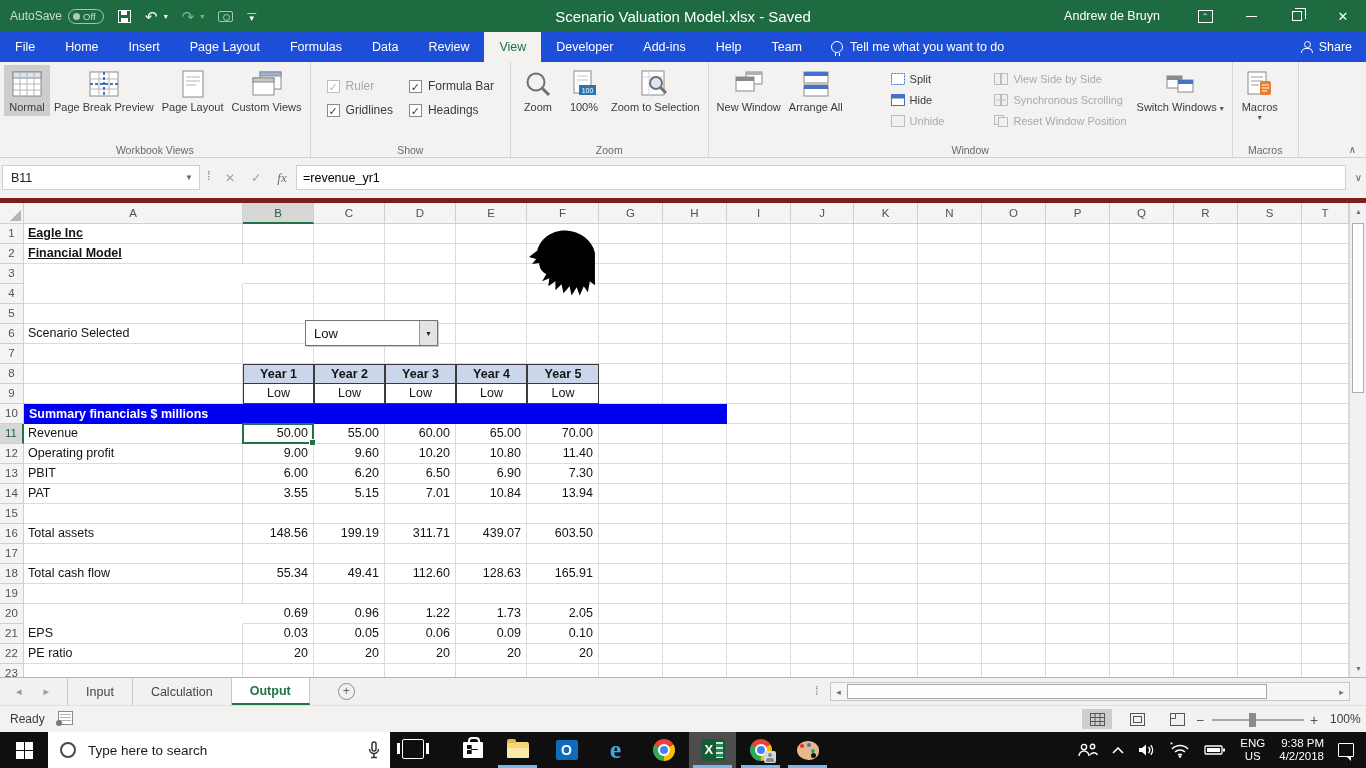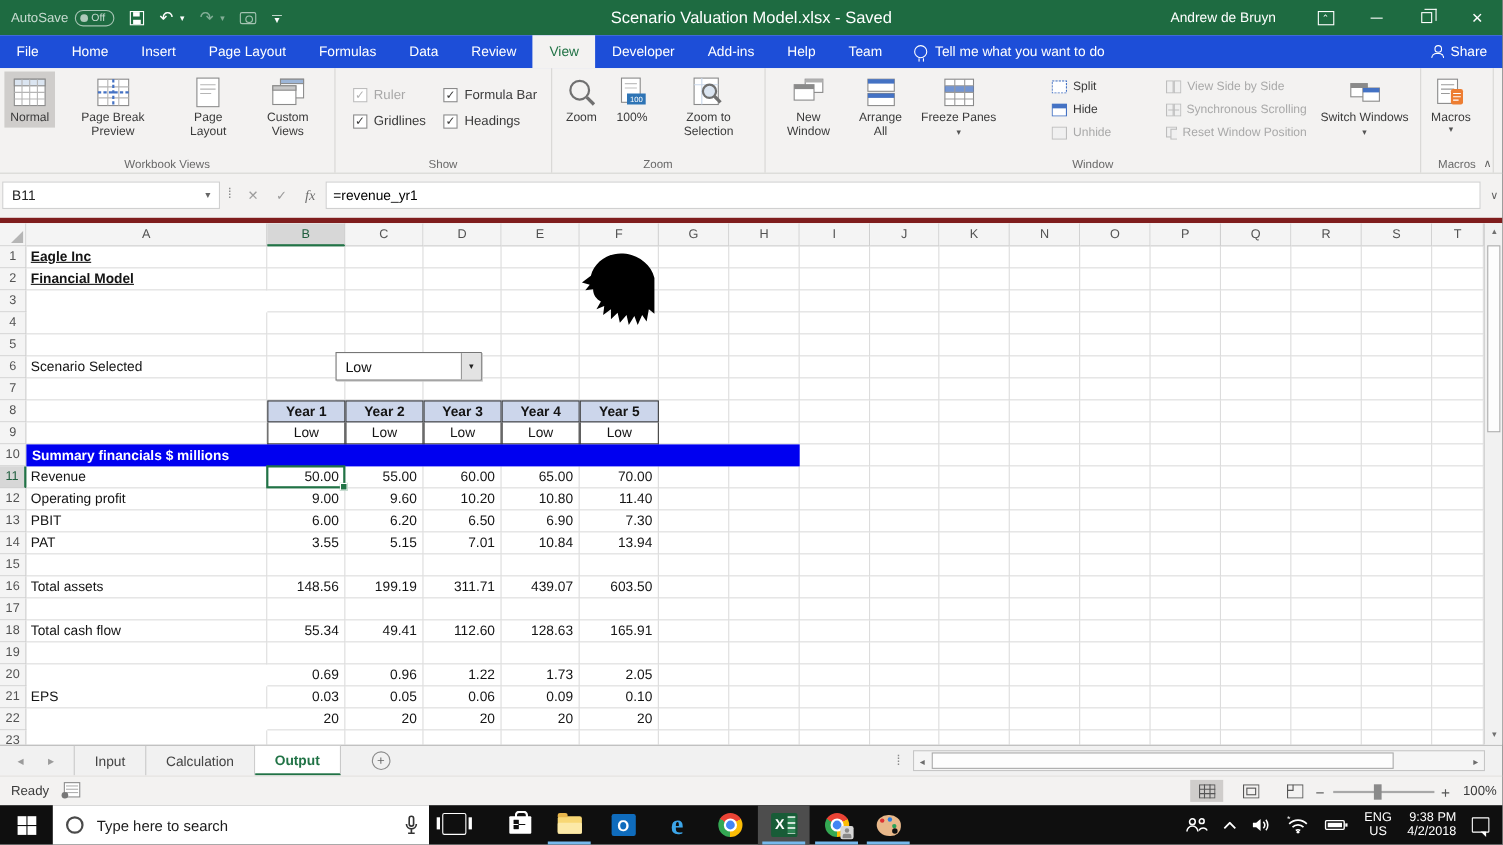--- a/index.html
+++ b/index.html
@@ -345,30 +345,20 @@
       <div class="bigbtn">
         <span class="bicon">
           <svg width="26" height="26">
               <rect x="1" y="1" width="24" height="11" fill="#fff" stroke="#8a8a8a"></rect>
               <rect x="1" y="1" width="24" height="4" fill="#4472c4"></rect>
               <rect x="1" y="14" width="24" height="11" fill="#fff" stroke="#8a8a8a"></rect>
               <rect x="1" y="14" width="24" height="4" fill="#4472c4"></rect>
             </svg>
         </span>
           <span>Arrange All</span>
-      </div>
-      <div class="bigbtn">
-        <span class="bicon">
-          <svg width="28" height="26">
-              <rect x="1" y="1" width="26" height="24" fill="#fff" stroke="#8a8a8a"></rect>
-              <rect x="1" y="7" width="26" height="6" fill="#4472c4" opacity=".75"></rect>
-              <path d="M1 7h26M1 13h26M1 19h26M10 1v24M19 1v24" stroke="#9a9a9a"></path>
-            </svg>
-        </span>
-          <span><span>Freeze Panes</span> <span class="drop">▾</span></span>
       </div>
       <div class="smcol">
         <div class="smbtn">
             <svg width="14" height="12">
               <rect x="0.5" y="0.5" width="13" height="11" fill="#fff" stroke="#4472c4" stroke-dasharray="2 1"></rect>
             </svg>
             <span>Split</span>
           </div>
         <div class="smbtn">
             <svg width="14" height="12">
@@ -873,20 +863,21 @@
       <div class="gcell" style="left: 791px; top: 421px; width: 63px; height: 20px;"></div>
       <div class="gcell" style="left: 854px; top: 421px; width: 64px; height: 20px;"></div>
       <div class="gcell" style="left: 918px; top: 421px; width: 64px; height: 20px;"></div>
       <div class="gcell" style="left: 982px; top: 421px; width: 64px; height: 20px;"></div>
       <div class="gcell" style="left: 1046px; top: 421px; width: 64px; height: 20px;"></div>
       <div class="gcell" style="left: 1110px; top: 421px; width: 64px; height: 20px;"></div>
       <div class="gcell" style="left: 1174px; top: 421px; width: 64px; height: 20px;"></div>
       <div class="gcell" style="left: 1238px; top: 421px; width: 64px; height: 20px;"></div>
       <div class="gcell" style="left: 1302px; top: 421px; width: 47px; height: 20px;"></div>
       <div class="rowhdr" style="left: 0px; top: 441px; width: 24px; height: 20px;">22</div>
+      <div class="gcell labelcell" style="left: 24px; top: 441px; width: 219px; height: 20px;">PE ratio</div>
       <div class="gcell numcell" style="left: 243px; top: 441px; width: 71px; height: 20px;">20</div>
       <div class="gcell numcell" style="left: 314px; top: 441px; width: 71px; height: 20px;">20</div>
       <div class="gcell numcell" style="left: 385px; top: 441px; width: 71px; height: 20px;">20</div>
       <div class="gcell numcell" style="left: 456px; top: 441px; width: 71px; height: 20px;">20</div>
       <div class="gcell numcell" style="left: 527px; top: 441px; width: 72px; height: 20px;">20</div>
       <div class="gcell" style="left: 599px; top: 441px; width: 64px; height: 20px;"></div>
       <div class="gcell" style="left: 663px; top: 441px; width: 64px; height: 20px;"></div>
       <div class="gcell" style="left: 727px; top: 441px; width: 64px; height: 20px;"></div>
       <div class="gcell" style="left: 791px; top: 441px; width: 63px; height: 20px;"></div>
       <div class="gcell" style="left: 854px; top: 441px; width: 64px; height: 20px;"></div>

